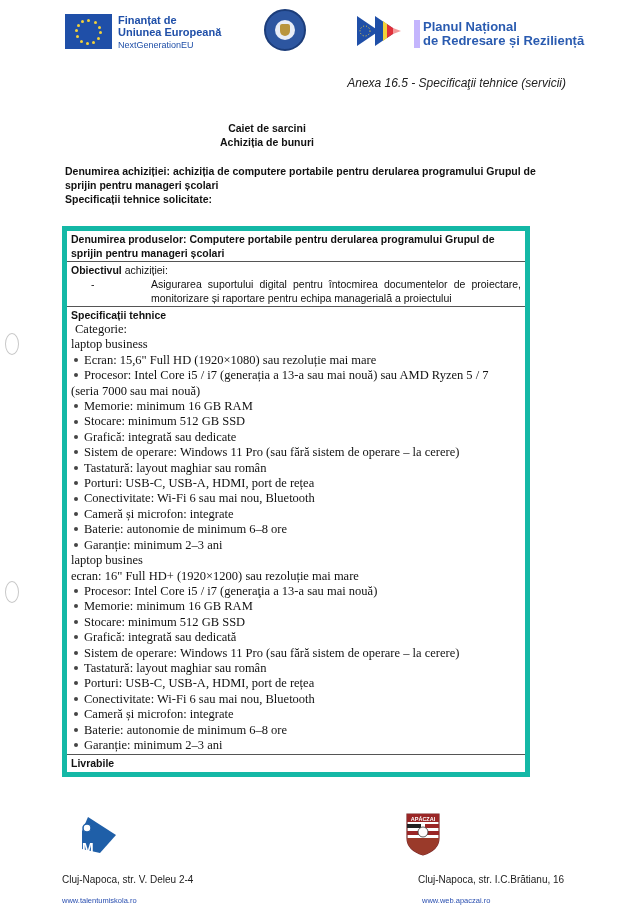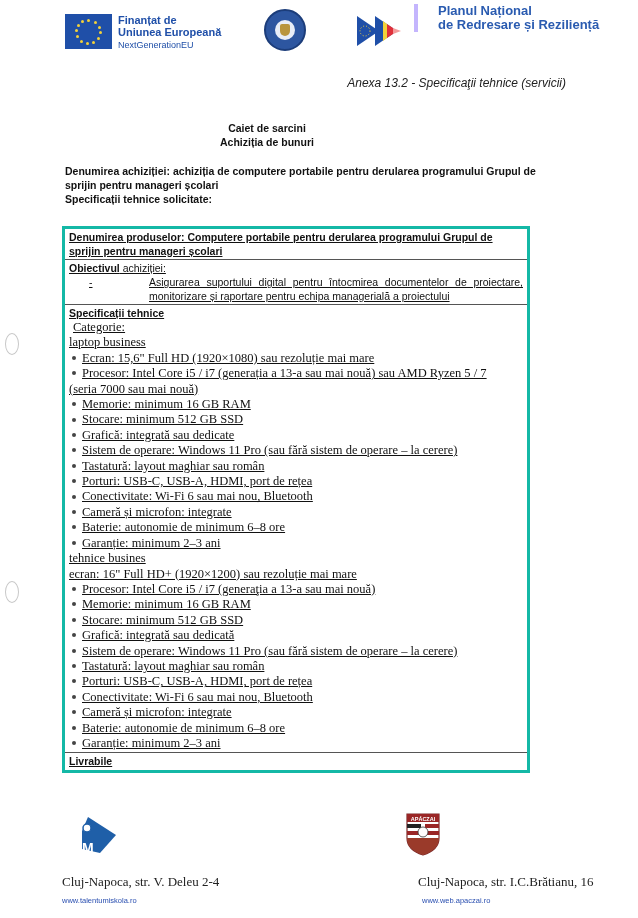--- a/index.html
+++ b/index.html
@@ -11,32 +11,32 @@
   .eu-flag span { position: absolute; width: 3px; height: 3px; background: #f3d23a; border-radius: 50%; }
   .eu-text { position: absolute; left: 118px; top: 14px; line-height: 12px; }
   .eu-text .l1, .eu-text .l2 { font-size: 11px; font-weight: bold; color: #1f4fa8; display: block; }
   .eu-text .l3 { font-size: 9px; color: #1f4fa8; display: block; margin-top: 1px; }
 
   .gov-seal { position: absolute; left: 264px; top: 9px; width: 42px; height: 42px; border-radius: 50%; background: #2d56a0; border: 2px solid #1c3d7a; }
   .gov-seal .inner { position: absolute; left: 9px; top: 9px; width: 20px; height: 20px; border-radius: 50%; background: #e8edf7; }
   .gov-seal .inner::after { content: ""; position: absolute; left: 5px; top: 4px; width: 10px; height: 12px; background: #b9953d; border-radius: 2px 2px 5px 5px; }
 
   .pnrr-logo { position: absolute; left: 357px; top: 16px; width: 55px; height: 30px; }
-  .pnrr-text { position: absolute; left: 414px; top: 4px; border-left: 4px solid #c4b5fd; padding-left: 20px; line-height: 14px; }
+  .pnrr-text { position: absolute; left: 414px; top: 20px; border-left: 6px solid #c4b5fd; padding-left: 3px; line-height: 14px; }
   .pnrr-text span { display: block; font-size: 13px; font-weight: bold; color: #2a5bb0; }
 
   .annex { position: absolute; right: 72px; top: 76px; font-size: 12px; font-style: italic; color: #222; }
 
   .title-block { position: absolute; left: 0; width: 534px; top: 121px; text-align: center; font-size: 10.5px; font-weight: bold; line-height: 14px; }
   .title-block span { display: block; }
 
   .intro { position: absolute; left: 65px; top: 164px; width: 480px; font-size: 10.5px; font-weight: bold; line-height: 14px; }
 
   
-  .spec-table { position: absolute; left: 62px; top: 226px; width: 468px; border: 3px solid #14b8a6; text-decoration: underline; }
+  .spec-table { position: absolute; left: 62px; top: 226px; width: 468px; border: 5px solid #14b8a6; }
   .row { border-bottom: 1px solid #555; padding: 1px 4px 1px 4px; }
   .row:last-child { border-bottom: none; }
   .row.header { font-size: 10.5px; font-weight: bold; line-height: 14px; padding-top: 1px; padding-bottom: 1px; }
   .row.objective { font-size: 10.5px; line-height: 14px; }
   .row.objective .lbl { font-weight: bold; }
   .obj-item { display: flex; padding-left: 20px; }
   .obj-item .dash { width: 24px; flex-shrink: 0; }
   .obj-item .txt { text-align: justify; text-align-last: left; margin-left: 36px; }
   .row.specs { padding-top: 1px; padding-bottom: 1px; }
   .specs .sec-title { font-size: 10.5px; font-weight: bold; line-height: 14px; }
@@ -44,21 +44,21 @@
   .specs .indent { padding-left: 4px; }
   .specs .bullet { font-family: "Liberation Serif", serif; font-size: 12.5px; line-height: 15.4px; padding-left: 1px; }
   .specs .bullet .dot { display: inline-block; width: 4px; height: 4px; background: #444; border-radius: 50%; vertical-align: middle; margin: 0 6px 2px 2px; }
   .row.deliver { font-size: 10.5px; font-weight: bold; line-height: 14px; height: 17px; }
 
   .punch { position: absolute; width: 14px; height: 22px; border: 1px solid #c8c8c8; border-radius: 50%; }
 
   
   .logo-tm { position: absolute; left: 72px; top: 815px; width: 48px; height: 40px; }
   .logo-ap { position: absolute; left: 406px; top: 812px; width: 34px; height: 44px; }
-  .foot-addr { position: absolute; font-family: Liberation Serif, serif; font-size: 13px; color: #222; }
+  .foot-addr { position: absolute; font-family: Liberation Sans, sans-serif; font-size: 10px; color: #222; }
   .foot-url { position: absolute; font-family: Liberation Sans, sans-serif; font-size: 7.5px; color: #2a4fb0; }
 </style>
 </head>
 <body>
 
 <div class="eu-flag">
   <span style="left:22px;top:5px"></span>
   <span style="left:29px;top:7px"></span>
   <span style="left:33px;top:12px"></span>
   <span style="left:34px;top:17px"></span>
@@ -87,21 +87,21 @@
   <polygon points="26,5 30,8 30,22 26,25" fill="#f3d23a"></polygon>
   <polygon points="30,8 36,12 36,18 30,22" fill="#e0303a"></polygon>
   <polygon points="36,12 44,15 36,18" fill="#f39a9a"></polygon>
   <circle cx="8" cy="15" r="5" fill="none" stroke="#f3d23a" stroke-width="1" stroke-dasharray="1 2"></circle>
 </svg>
 <div class="pnrr-text">
   <span>Planul Național</span>
   <span>de Redresare și Reziliență</span>
 </div>
 
-<div class="annex">Anexa 13.2 - Specificaţii tehnice (servicii)</div>
+<div class="annex">Anexa 16.5 - Specificaţii tehnice (servicii)</div>
 
 <div class="title-block">
   <span>Caiet de sarcini</span>
   <span>Achiziția de bunuri</span>
 </div>
 
 <div class="intro">
   <div>Denumirea achiziției: achiziția de computere portabile pentru derularea programului Grupul de sprijin pentru manageri școlari</div>
   <div>Specificații tehnice solicitate:</div>
 </div>
@@ -129,21 +129,21 @@
     <div class="bullet"><span class="dot"></span><span>Stocare: minimum 512 GB SSD</span></div>
     <div class="bullet"><span class="dot"></span><span>Grafică: integrată sau dedicate</span></div>
     <div class="bullet"><span class="dot"></span><span>Sistem de operare: Windows 11 Pro (sau fără sistem de operare – la cerere)</span></div>
     <div class="bullet"><span class="dot"></span><span>Tastatură: layout maghiar sau român</span></div>
     <div class="bullet"><span class="dot"></span><span>Porturi: USB-C, USB-A, HDMI, port de rețea</span></div>
     <div class="bullet"><span class="dot"></span><span>Conectivitate: Wi-Fi 6 sau mai nou, Bluetooth</span></div>
     <div class="bullet"><span class="dot"></span><span>Cameră și microfon: integrate</span></div>
     <div class="bullet"><span class="dot"></span><span>Baterie: autonomie de minimum 6–8 ore</span></div>
     <div class="bullet"><span class="dot"></span><span>Garanție: minimum 2–3 ani</span></div>
 
-    <div class="plain">tehnice busines</div>
+    <div class="plain">laptop busines</div>
     <div class="plain">ecran: 16" Full HD+ (1920×1200) sau rezoluție mai mare</div>
     <div class="bullet"><span class="dot"></span><span>Procesor: Intel Core i5 / i7 (generaţia a 13-a sau mai nouă)</span></div>
     <div class="bullet"><span class="dot"></span><span>Memorie: minimum 16 GB RAM</span></div>
     <div class="bullet"><span class="dot"></span><span>Stocare: minimum 512 GB SSD</span></div>
     <div class="bullet"><span class="dot"></span><span>Grafică: integrată sau dedicată</span></div>
     <div class="bullet"><span class="dot"></span><span>Sistem de operare: Windows 11 Pro (sau fără sistem de operare – la cerere)</span></div>
     <div class="bullet"><span class="dot"></span><span>Tastatură: layout maghiar sau român</span></div>
     <div class="bullet"><span class="dot"></span><span>Porturi: USB-C, USB-A, HDMI, port de rețea</span></div>
     <div class="bullet"><span class="dot"></span><span>Conectivitate: Wi-Fi 6 sau mai nou, Bluetooth</span></div>
     <div class="bullet"><span class="dot"></span><span>Cameră și microfon: integrate</span></div>

